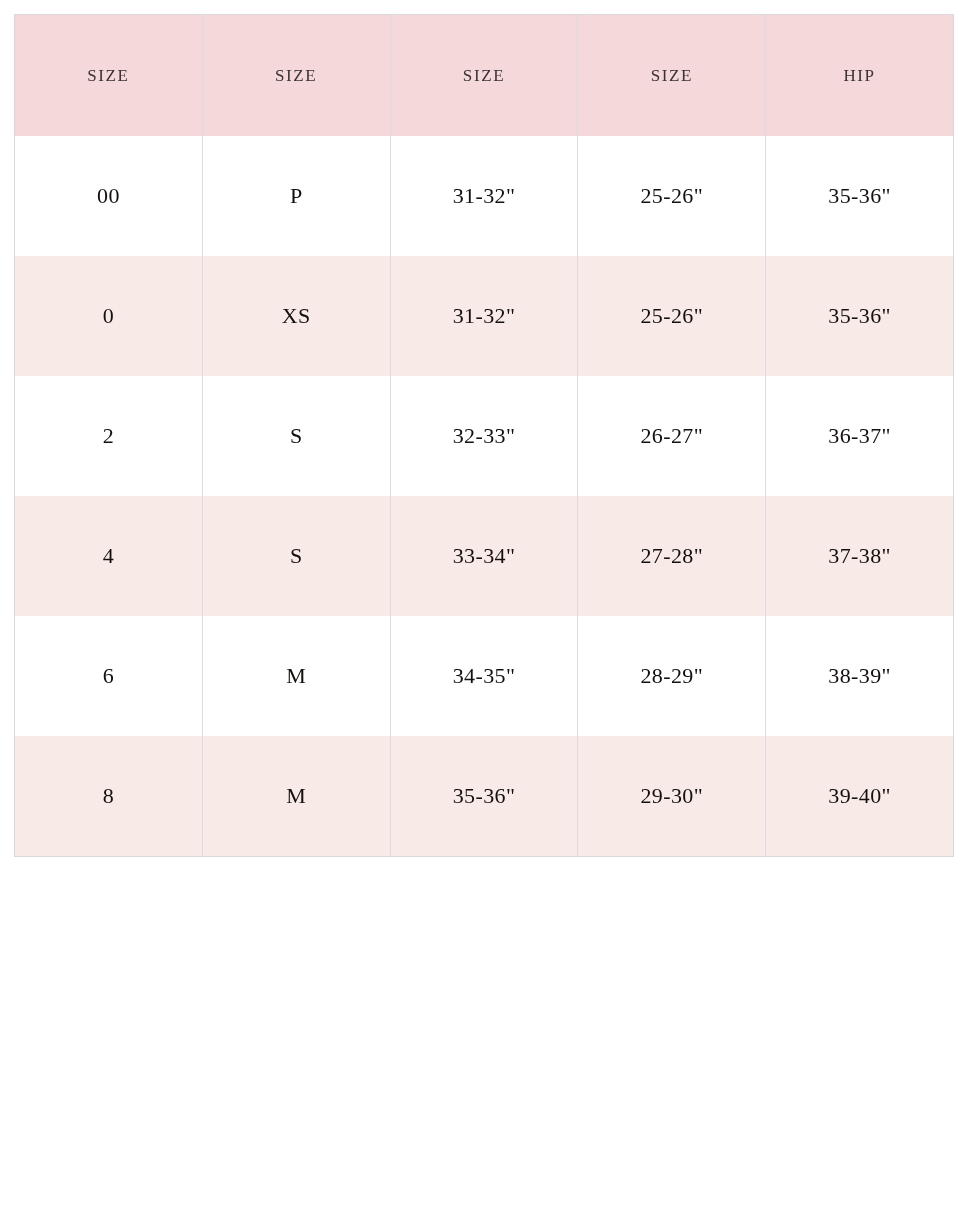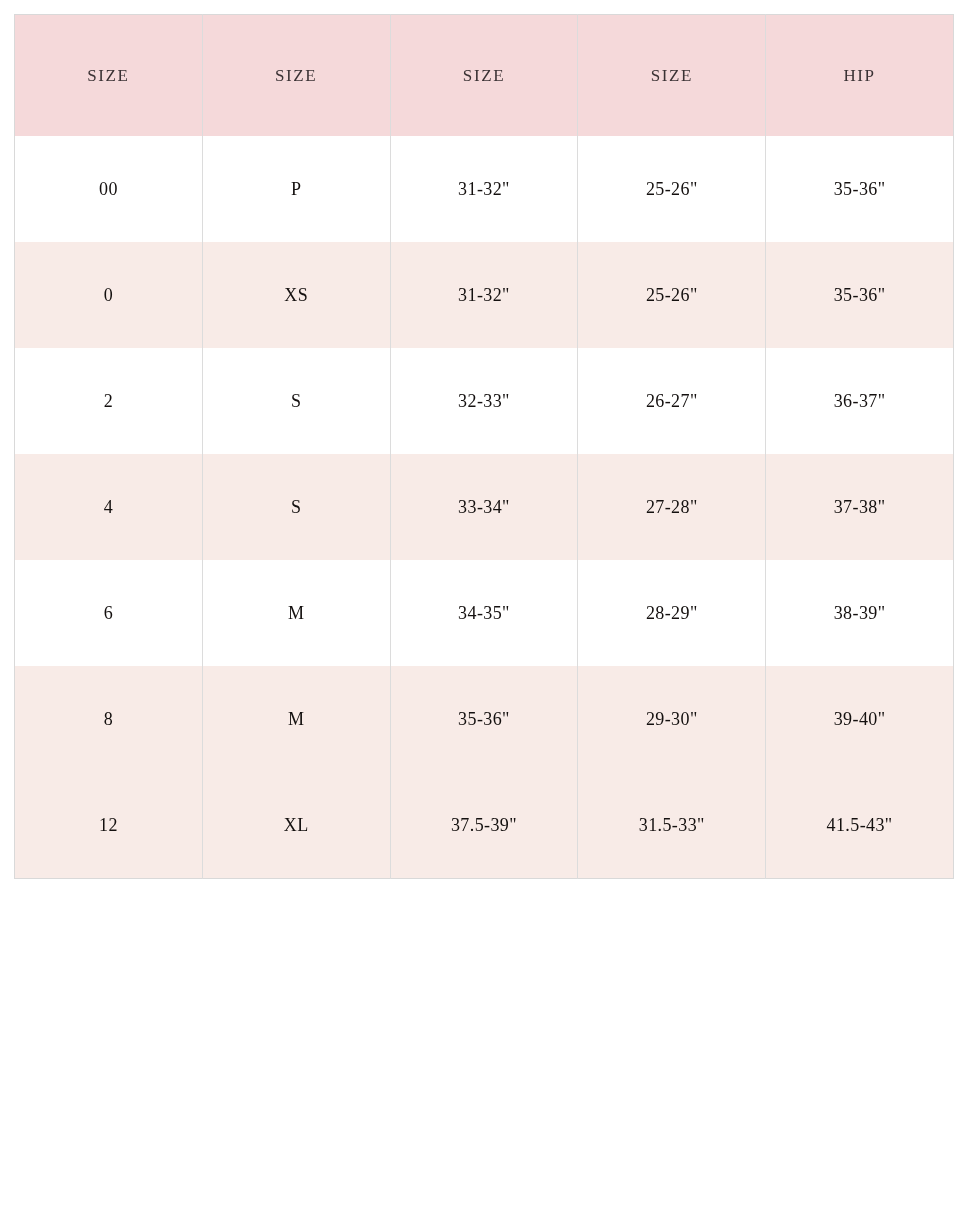--- a/index.html
+++ b/index.html
@@ -50,23 +50,23 @@
   thead tr.header-row th {
     height: 121px;
     background: #f5d9da;
     color: #3a3234;
     font-weight: normal;
     font-size: 17px;
     letter-spacing: 1.6px;
   }
 
   tbody tr td {
-    height: 106px;
+    height: 120px;
     color: #14100f;
-    font-size: 18px;
+    font-size: 22px;
     letter-spacing: 0.4px;
   }
   tbody tr.row-odd td {
     background: #ffffff;
   }
   tbody tr.row-even td {
     background: #f8ebe7;
   }
 
   .cell-text {
@@ -201,32 +201,15 @@
         <td>
             <span class="cell-text">35-36"</span>
           </td>
         <td>
             <span class="cell-text">29-30"</span>
           </td>
         <td>
             <span class="cell-text">39-40"</span>
           </td>
       </tr>
-      <tr class="row-even">
-        <td>
-            <span class="cell-text">12</span>
-          </td>
-        <td>
-            <span class="cell-text">XL</span>
-          </td>
-        <td>
-            <span class="cell-text">37.5-39"</span>
-          </td>
-        <td>
-            <span class="cell-text">31.5-33"</span>
-          </td>
-        <td>
-            <span class="cell-text">41.5-43"</span>
-          </td>
-      </tr>
     </tbody>
   </table>
 </div>
 
 </body></html>

